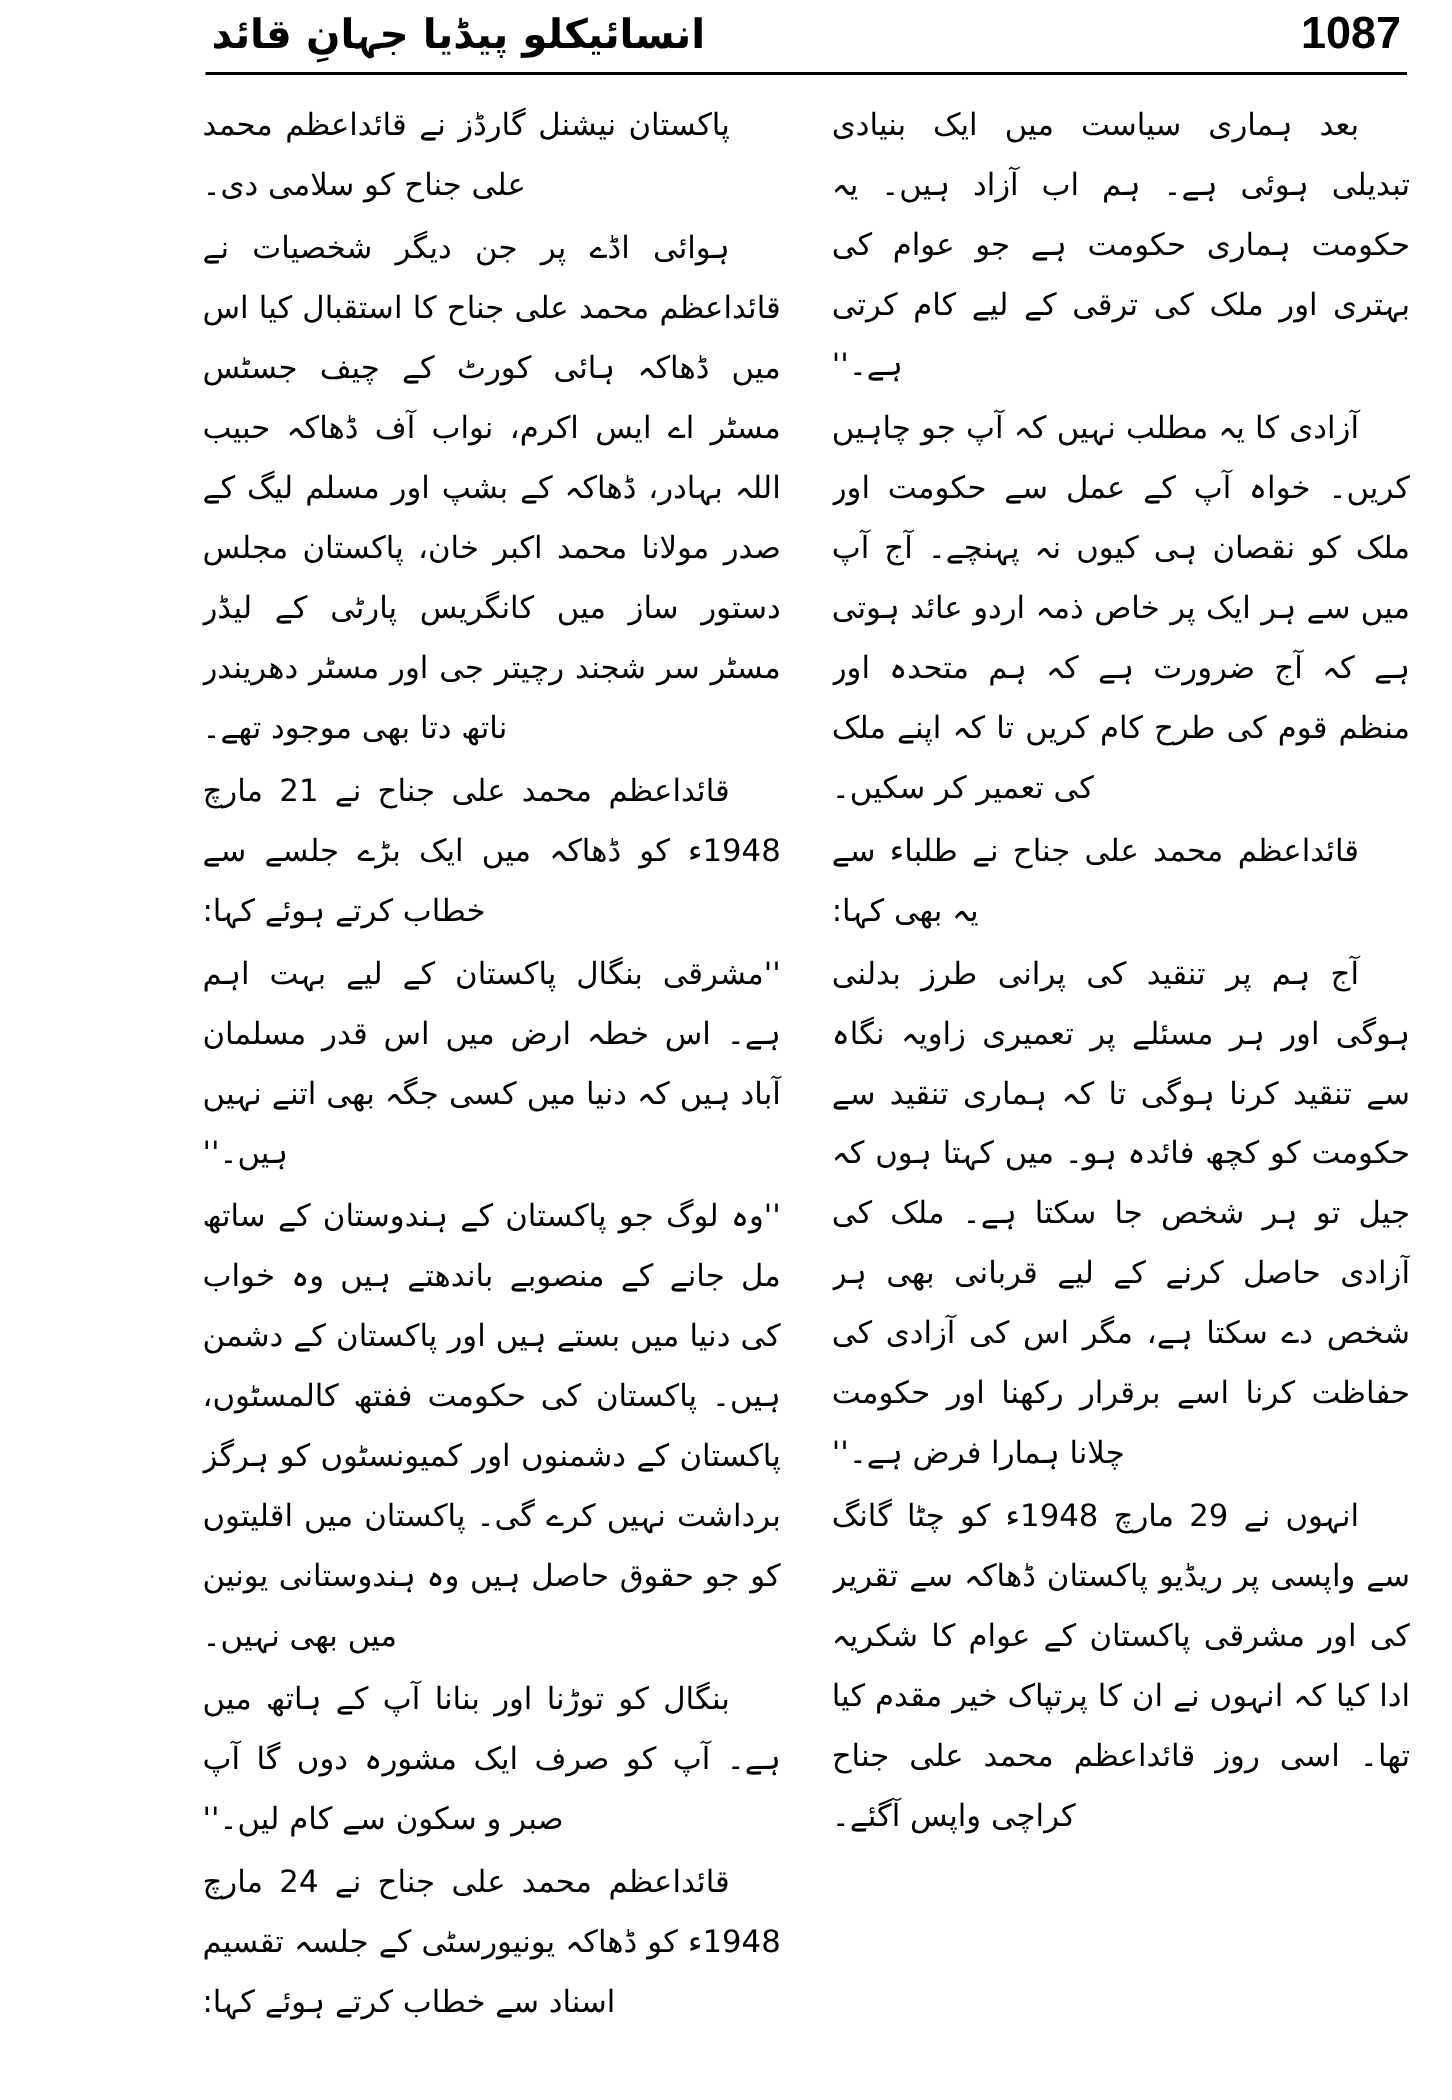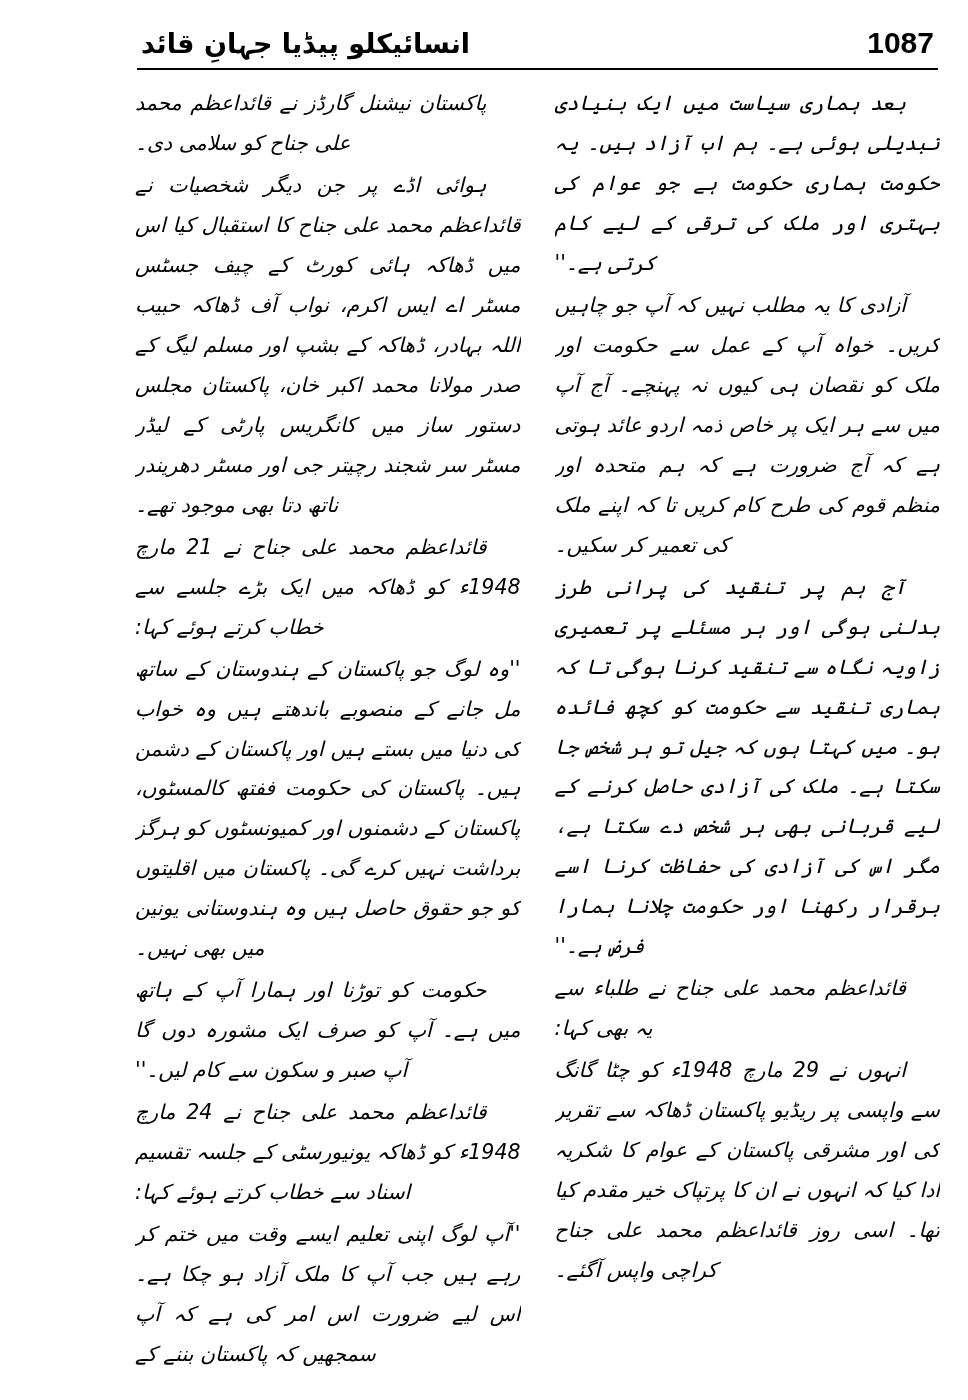--- a/index.html
+++ b/index.html
@@ -12,21 +12,21 @@
     height: 1400px;
     font-family: "DejaVu Sans", sans-serif;
     color: #000;
     position: relative;
     overflow: hidden;
   }
   .page {
     width: 861px;
     height: 1400px;
     box-sizing: border-box;
-    padding: 20px 28px 10px 28px;
+    padding: 0 28px 10px 28px;
     position: relative;
   }
   
   .header {
     display: flex;
     flex-direction: row-reverse;
     align-items: center;
     justify-content: space-between;
     height: 46px;
     padding: 0 6px;
@@ -74,50 +74,50 @@
   }
   .col p.indent {
     text-indent: 34px;
   }
   .col p.quote {
     text-align: justify;
     text-align-last: justify;
   }
   .col p.last-left {
     text-align-last: left;
-    font-style: italic;
   }
 </style>
 </head>
 <body>
 
 <div class="page">
 
   <div class="header">
     <div class="header-title">انسائیکلو پیڈیا جہانِ قائد</div>
     <div class="page-number">1087</div>
   </div>
 
   <hr class="rule">
 
   <div class="columns">
 
     <div class="col">
       <p class="indent last-left">بعد ہماری سیاست میں ایک بنیادی تبدیلی ہوئی ہے۔ ہم اب آزاد ہیں۔ یہ حکومت ہماری حکومت ہے جو عوام کی بہتری اور ملک کی ترقی کے لیے کام کرتی ہے۔''</p>
       <p class="indent last-left">آزادی کا یہ مطلب نہیں کہ آپ جو چاہیں کریں۔ خواہ آپ کے عمل سے حکومت اور ملک کو نقصان ہی کیوں نہ پہنچے۔ آج آپ میں سے ہر ایک پر خاص ذمہ اردو عائد ہوتی ہے کہ آج ضرورت ہے کہ ہم متحدہ اور منظم قوم کی طرح کام کریں تا کہ اپنے ملک کی تعمیر کر سکیں۔</p>
+      <p class="indent last-left">قائداعظم محمد علی جناح نے طلباء سے یہ بھی کہا:</p>
       <p class="indent last-left">آج ہم پر تنقید کی پرانی طرز بدلنی ہوگی اور ہر مسئلے پر تعمیری زاویہ نگاہ سے تنقید کرنا ہوگی تا کہ ہماری تنقید سے حکومت کو کچھ فائدہ ہو۔ میں کہتا ہوں کہ جیل تو ہر شخص جا سکتا ہے۔ ملک کی آزادی حاصل کرنے کے لیے قربانی بھی ہر شخص دے سکتا ہے، مگر اس کی آزادی کی حفاظت کرنا اسے برقرار رکھنا اور حکومت چلانا ہمارا فرض ہے۔''</p>
-      <p class="indent last-left">قائداعظم محمد علی جناح نے طلباء سے یہ بھی کہا:</p>
       <p class="indent last-left">انہوں نے 29 مارچ 1948ء کو چٹا گانگ سے واپسی پر ریڈیو پاکستان ڈھاکہ سے تقریر کی اور مشرقی پاکستان کے عوام کا شکریہ ادا کیا کہ انہوں نے ان کا پرتپاک خیر مقدم کیا تھا۔ اسی روز قائداعظم محمد علی جناح کراچی واپس آگئے۔</p>
 
     </div>
 
     <div class="col">
       <p class="indent last-left">پاکستان نیشنل گارڈز نے قائداعظم محمد علی جناح کو سلامی دی۔</p>
       <p class="indent last-left">ہوائی اڈے پر جن دیگر شخصیات نے قائداعظم محمد علی جناح کا استقبال کیا اس میں ڈھاکہ ہائی کورٹ کے چیف جسٹس مسٹر اے ایس اکرم، نواب آف ڈھاکہ حبیب اللہ بہادر، ڈھاکہ کے بشپ اور مسلم لیگ کے صدر مولانا محمد اکبر خان، پاکستان مجلس دستور ساز میں کانگریس پارٹی کے لیڈر مسٹر سر شجند رچیتر جی اور مسٹر دھریندر ناتھ دتا بھی موجود تھے۔</p>
       <p class="indent last-left">قائداعظم محمد علی جناح نے 21 مارچ 1948ء کو ڈھاکہ میں ایک بڑے جلسے سے خطاب کرتے ہوئے کہا:</p>
+      <p class="quote last-left">''مشرقی بنگال پاکستان کے لیے بہت اہم ہے۔ اس خطہ ارض میں اس قدر مسلمان آباد ہیں کہ دنیا میں کسی جگہ بھی اتنے نہیں ہیں۔''</p>
       <p class="quote last-left">''وہ لوگ جو پاکستان کے ہندوستان کے ساتھ مل جانے کے منصوبے باندھتے ہیں وہ خواب کی دنیا میں بستے ہیں اور پاکستان کے دشمن ہیں۔ پاکستان کی حکومت ففتھ کالمسٹوں، پاکستان کے دشمنوں اور کمیونسٹوں کو ہرگز برداشت نہیں کرے گی۔ پاکستان میں اقلیتوں کو جو حقوق حاصل ہیں وہ ہندوستانی یونین میں بھی نہیں۔</p>
-      <p class="indent last-left">حکومت کو توڑنا اور ہمارا آپ کے ہاتھ میں ہے۔ آپ کو صرف ایک مشورہ دوں گا آپ صبر و سکون سے کام لیں۔''</p>
+      <p class="indent last-left">بنگال کو توڑنا اور بنانا آپ کے ہاتھ میں ہے۔ آپ کو صرف ایک مشورہ دوں گا آپ صبر و سکون سے کام لیں۔''</p>
       <p class="indent last-left">قائداعظم محمد علی جناح نے 24 مارچ 1948ء کو ڈھاکہ یونیورسٹی کے جلسہ تقسیم اسناد سے خطاب کرتے ہوئے کہا:</p>
       <p class="quote last-left">''آپ لوگ اپنی تعلیم ایسے وقت میں ختم کر رہے ہیں جب آپ کا ملک آزاد ہو چکا ہے۔ اس لیے ضرورت اس امر کی ہے کہ آپ سمجھیں کہ پاکستان بننے کے</p>
     </div>
 
   </div>
 </div>
 
 </body></html>

